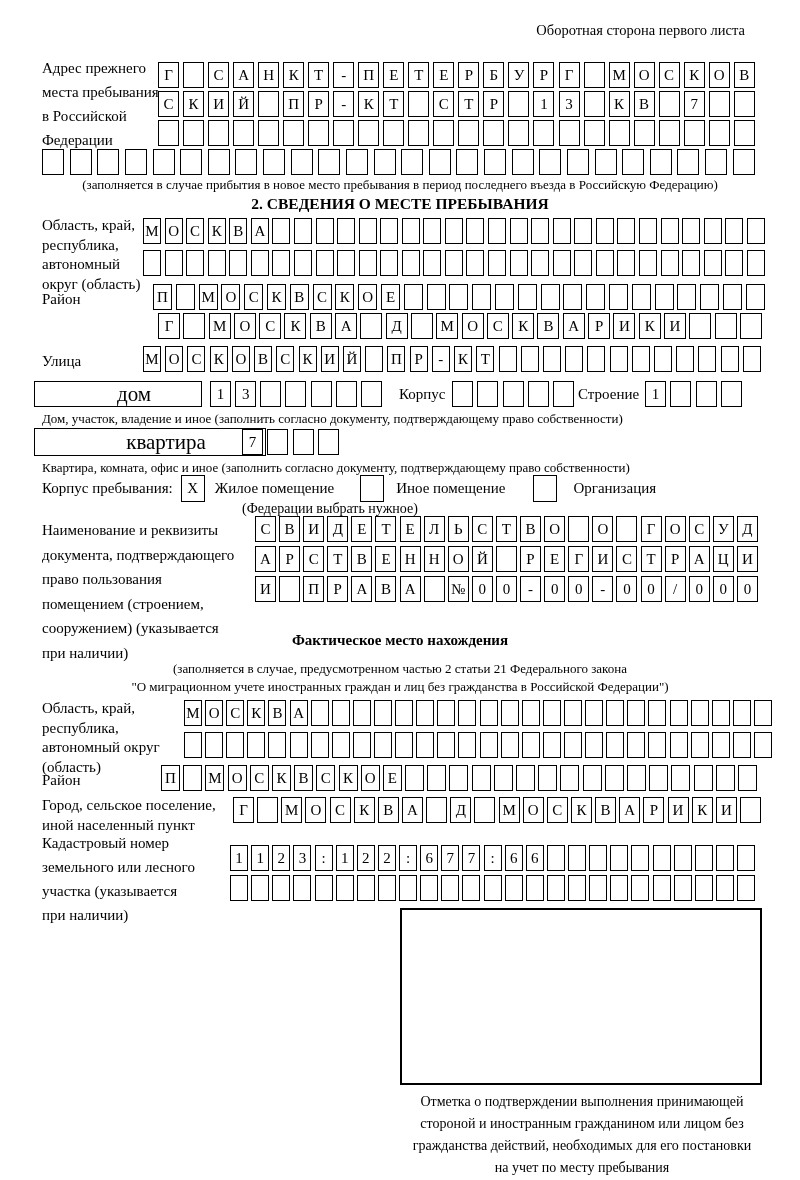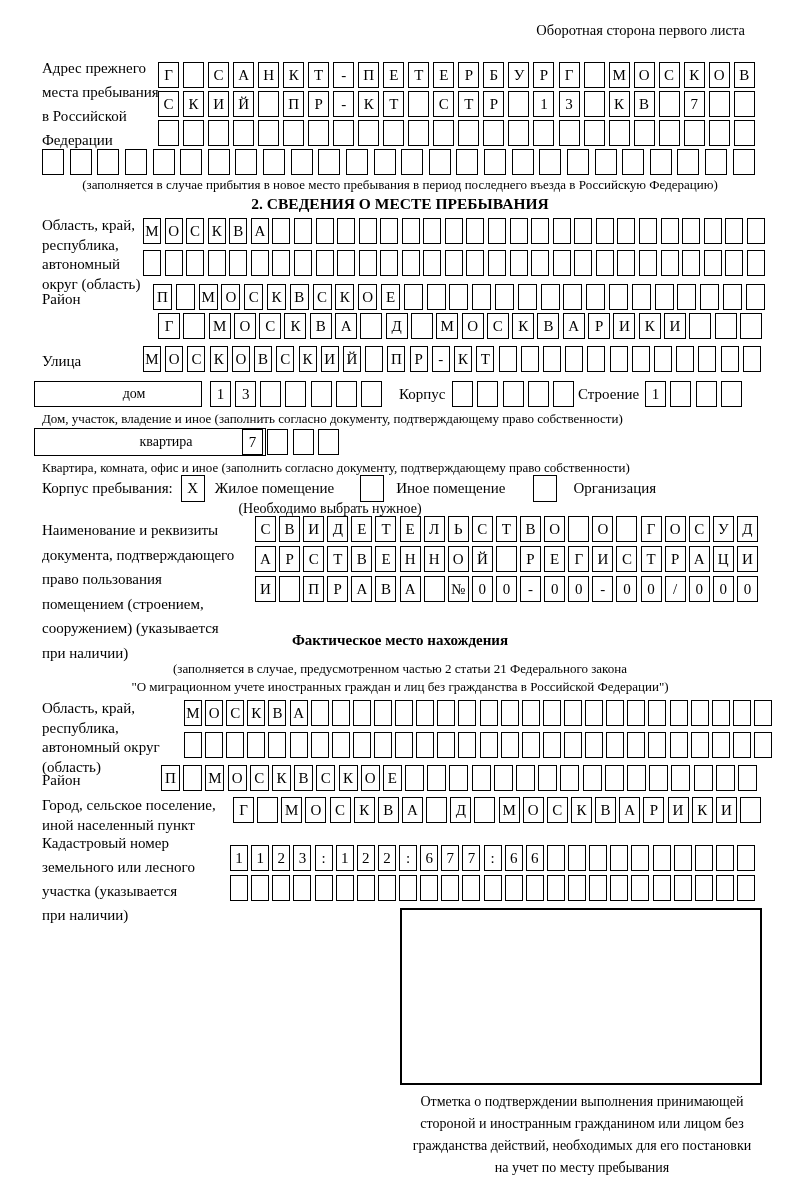--- a/index.html
+++ b/index.html
@@ -23,21 +23,21 @@
   .cells-sm .cell{width:18px;}
   .cells-d .cell{width:19px;}
   .cells-md .cell{width:22px;}
   .cells-doc .cell{width:21px;}
   .cells-c .cell{width:21px;}
   .caption{font-size:13px;}
   .center{text-align:center;}
   .title{font-size:15.5px;font-weight:bold;}
   .namebox{
     box-sizing:border-box;border:1.5px solid #000;display:flex;
-    align-items:center;justify-content:center;font-size:14px;background:#fff;padding-left:32px;
+    align-items:center;justify-content:center;font-size:21px;background:#fff;padding-left:32px;
   }
   .cb{
     box-sizing:border-box;border:1.5px solid #000;width:24px;height:27px;
     display:inline-flex;align-items:center;justify-content:center;
     font-size:15px;vertical-align:middle;background:#fff;
   }
   .stayrow{font-size:15px;display:flex;align-items:center;}
   .stamp{box-sizing:border-box;border:2px solid #000;background:#fff;}
   .stampnote{font-size:14px;line-height:22px;text-align:center;}
 </style>
@@ -361,21 +361,21 @@
 
   <div class="abs stayrow" style="left:42px;top:474px;height:28px">
     <span>Корпус пребывания:</span>
     <span class="cb" style="margin-left:8px">X</span>
     <span style="margin-left:10px">Жилое помещение</span>
     <span class="cb" style="margin-left:26px"></span>
     <span style="margin-left:12px">Иное помещение</span>
     <span class="cb" style="margin-left:28px"></span>
     <span style="margin-left:16px">Организация</span>
   </div>
-  <div class="abs caption center" style="left:0;top:501px;width:660px;font-size:14px">(Необходимо выбрать нужное)</div>
+  <div class="abs caption center" style="left:0;top:501px;width:660px;font-size:14px">(Федерации выбрать нужное)</div>
 
   <div class="abs label lh245" style="left:42px;top:518px;width:210px">
       <div>Наименование и реквизиты</div>
       <div>документа, подтверждающего</div>
       <div>право пользования</div>
       <div>помещением (строением,</div>
       <div>сооружением) (указывается</div>
       <div>при наличии)</div>
     </div>
   <div class="abs strip cells-doc" style="left:255px;top:516px;width:503px">

